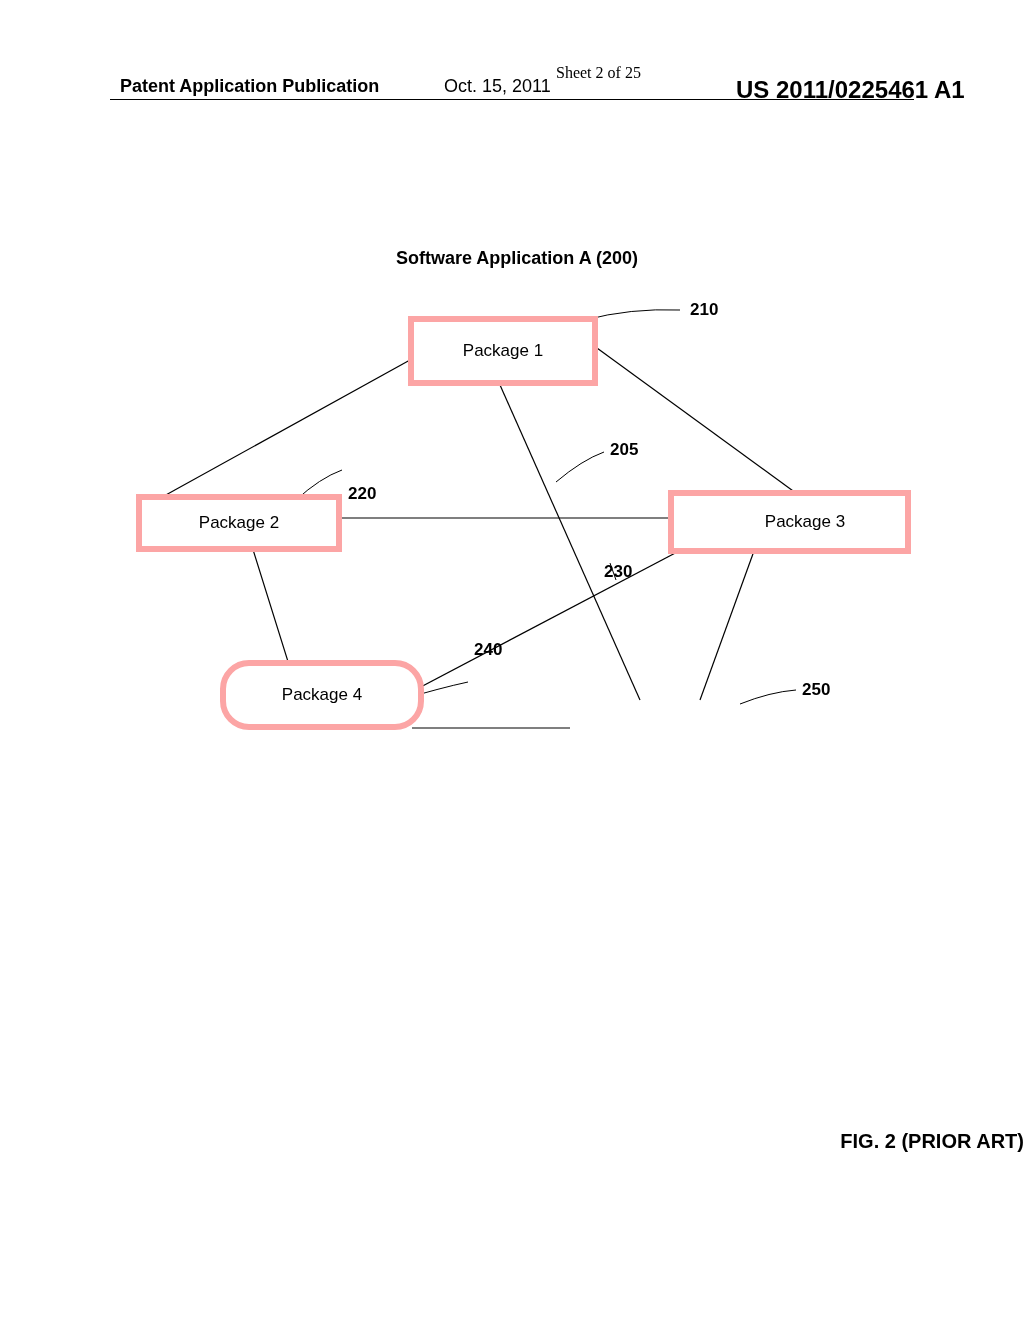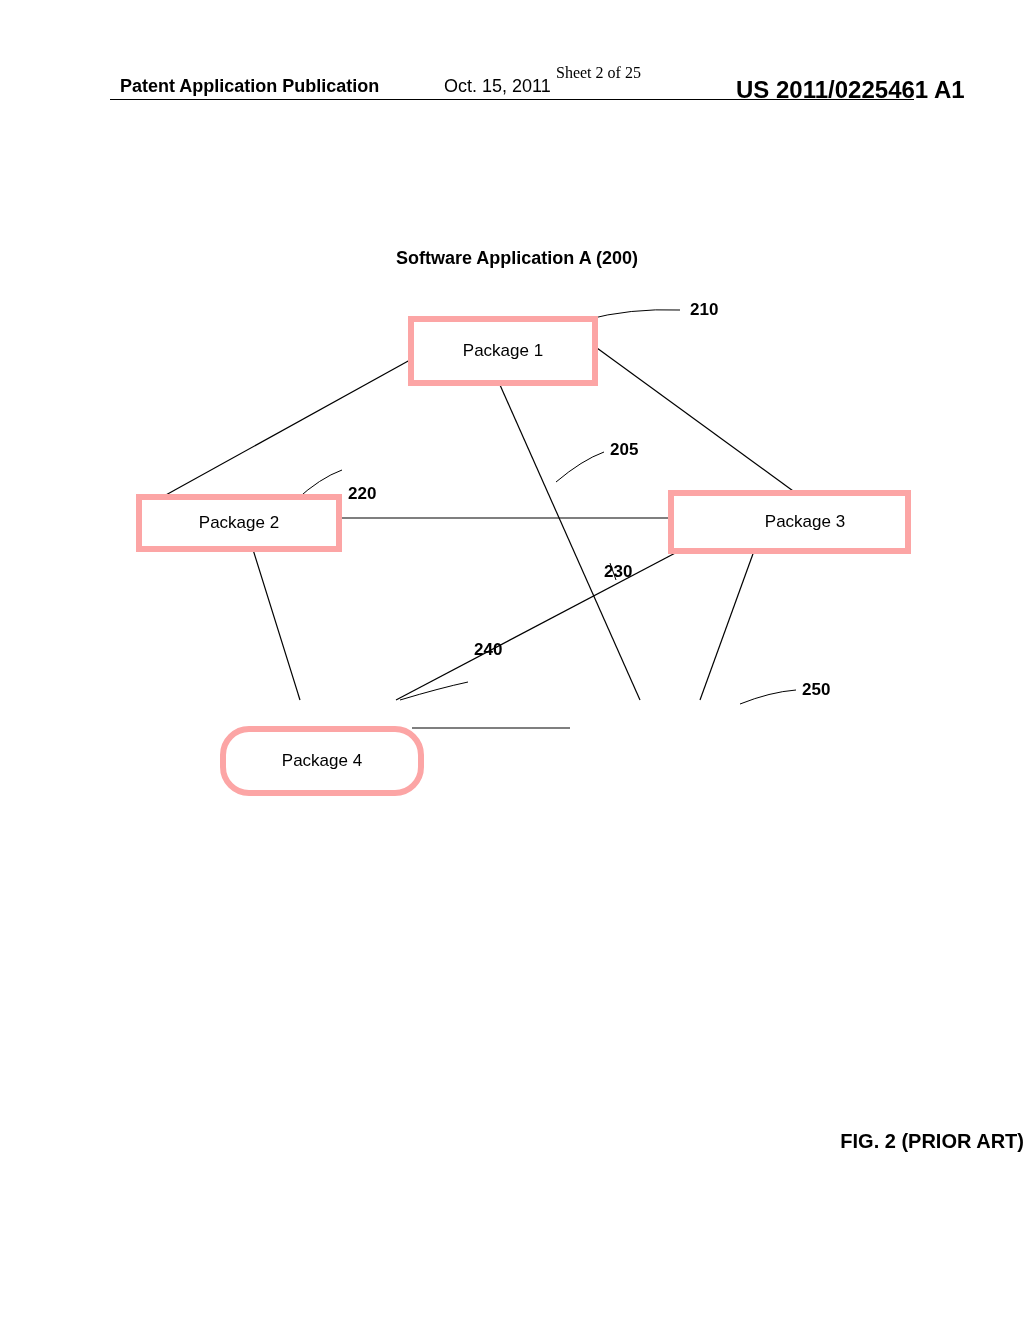--- a/index.html
+++ b/index.html
@@ -150,21 +150,21 @@
 
   <div class="pkg" style="left:408px; top:316px; width:178px; height:58px;">
     <span>Package 1</span>
   </div>
   <div class="pkg" style="left:136px; top:494px; width:194px; height:46px;justify-content:center;">
     <span>Package 2</span>
   </div>
   <div class="pkg" style="left:668px; top:490px; width:200px; height:52px;padding-left:31px;">
     <span>Package 3</span>
   </div>
-  <div class="pkg" style="left:220px; top:726px; width:192px; height:58px;border-radius:29px;">
+  <div class="pkg" style="left:220px; top:660px; width:192px; height:58px;border-radius:29px;">
     <span>Package 4</span>
   </div>
 
   <div class="ref" style="left:690px; top:300px;">210</div>
   <div class="ref" style="left:348px; top:440px;margin-top:44px;">220</div>
   <div class="ref" style="left:610px; top:440px;">205</div>
   <div class="ref" style="left:604px; top:562px;">230</div>
   <div class="ref" style="left:474px; top:640px;">240</div>
   <div class="ref" style="left:802px; top:680px;">250</div>
 

